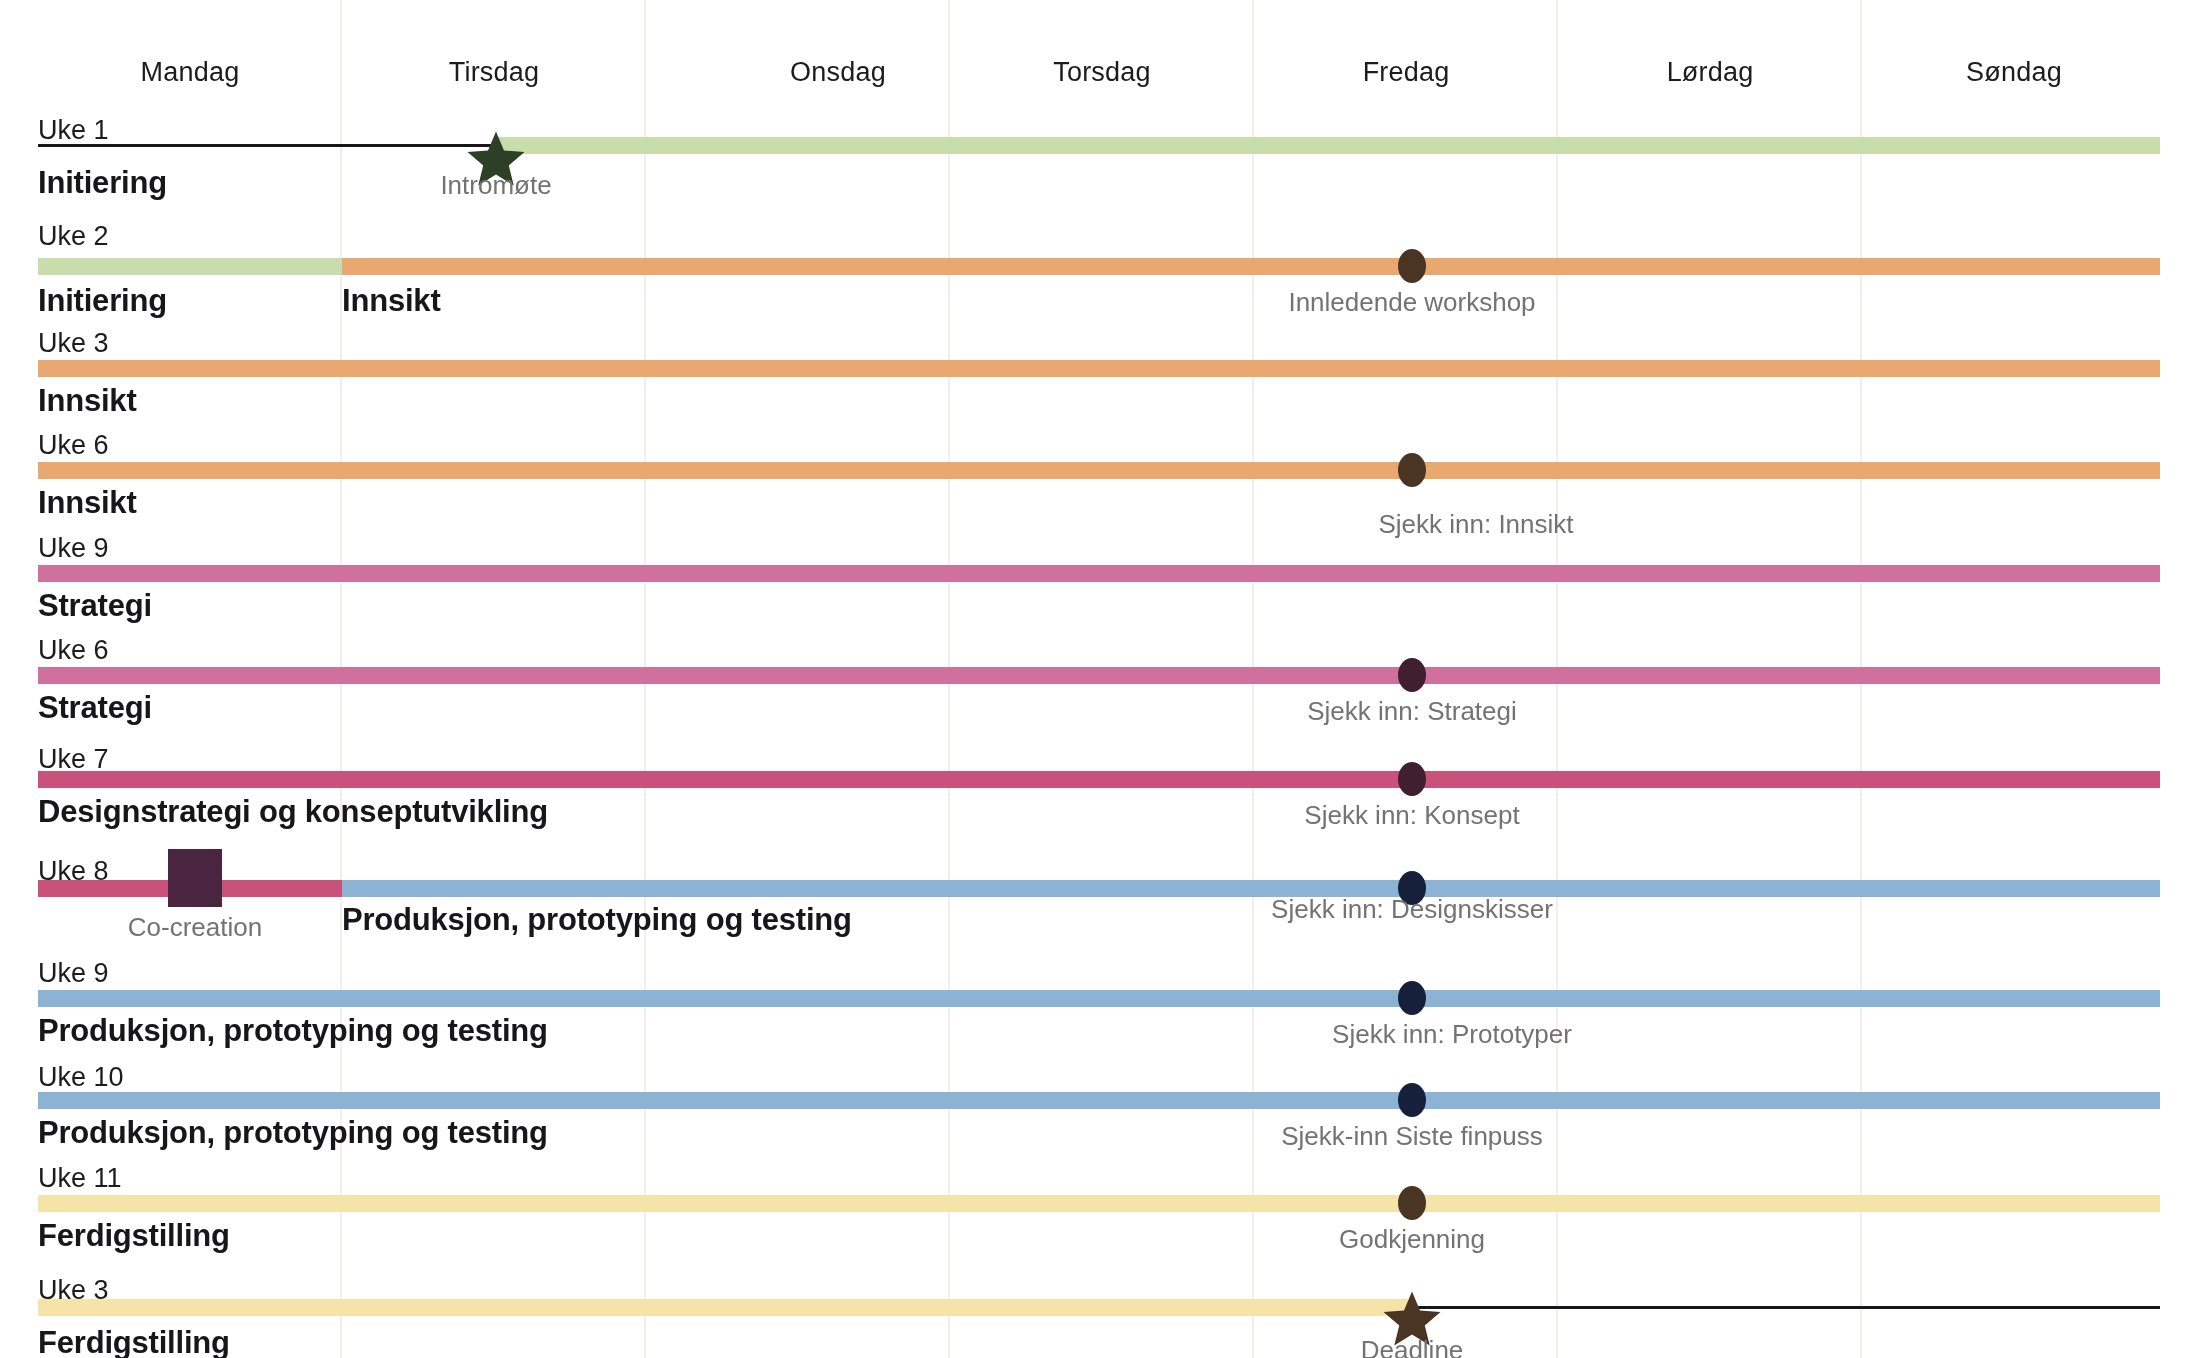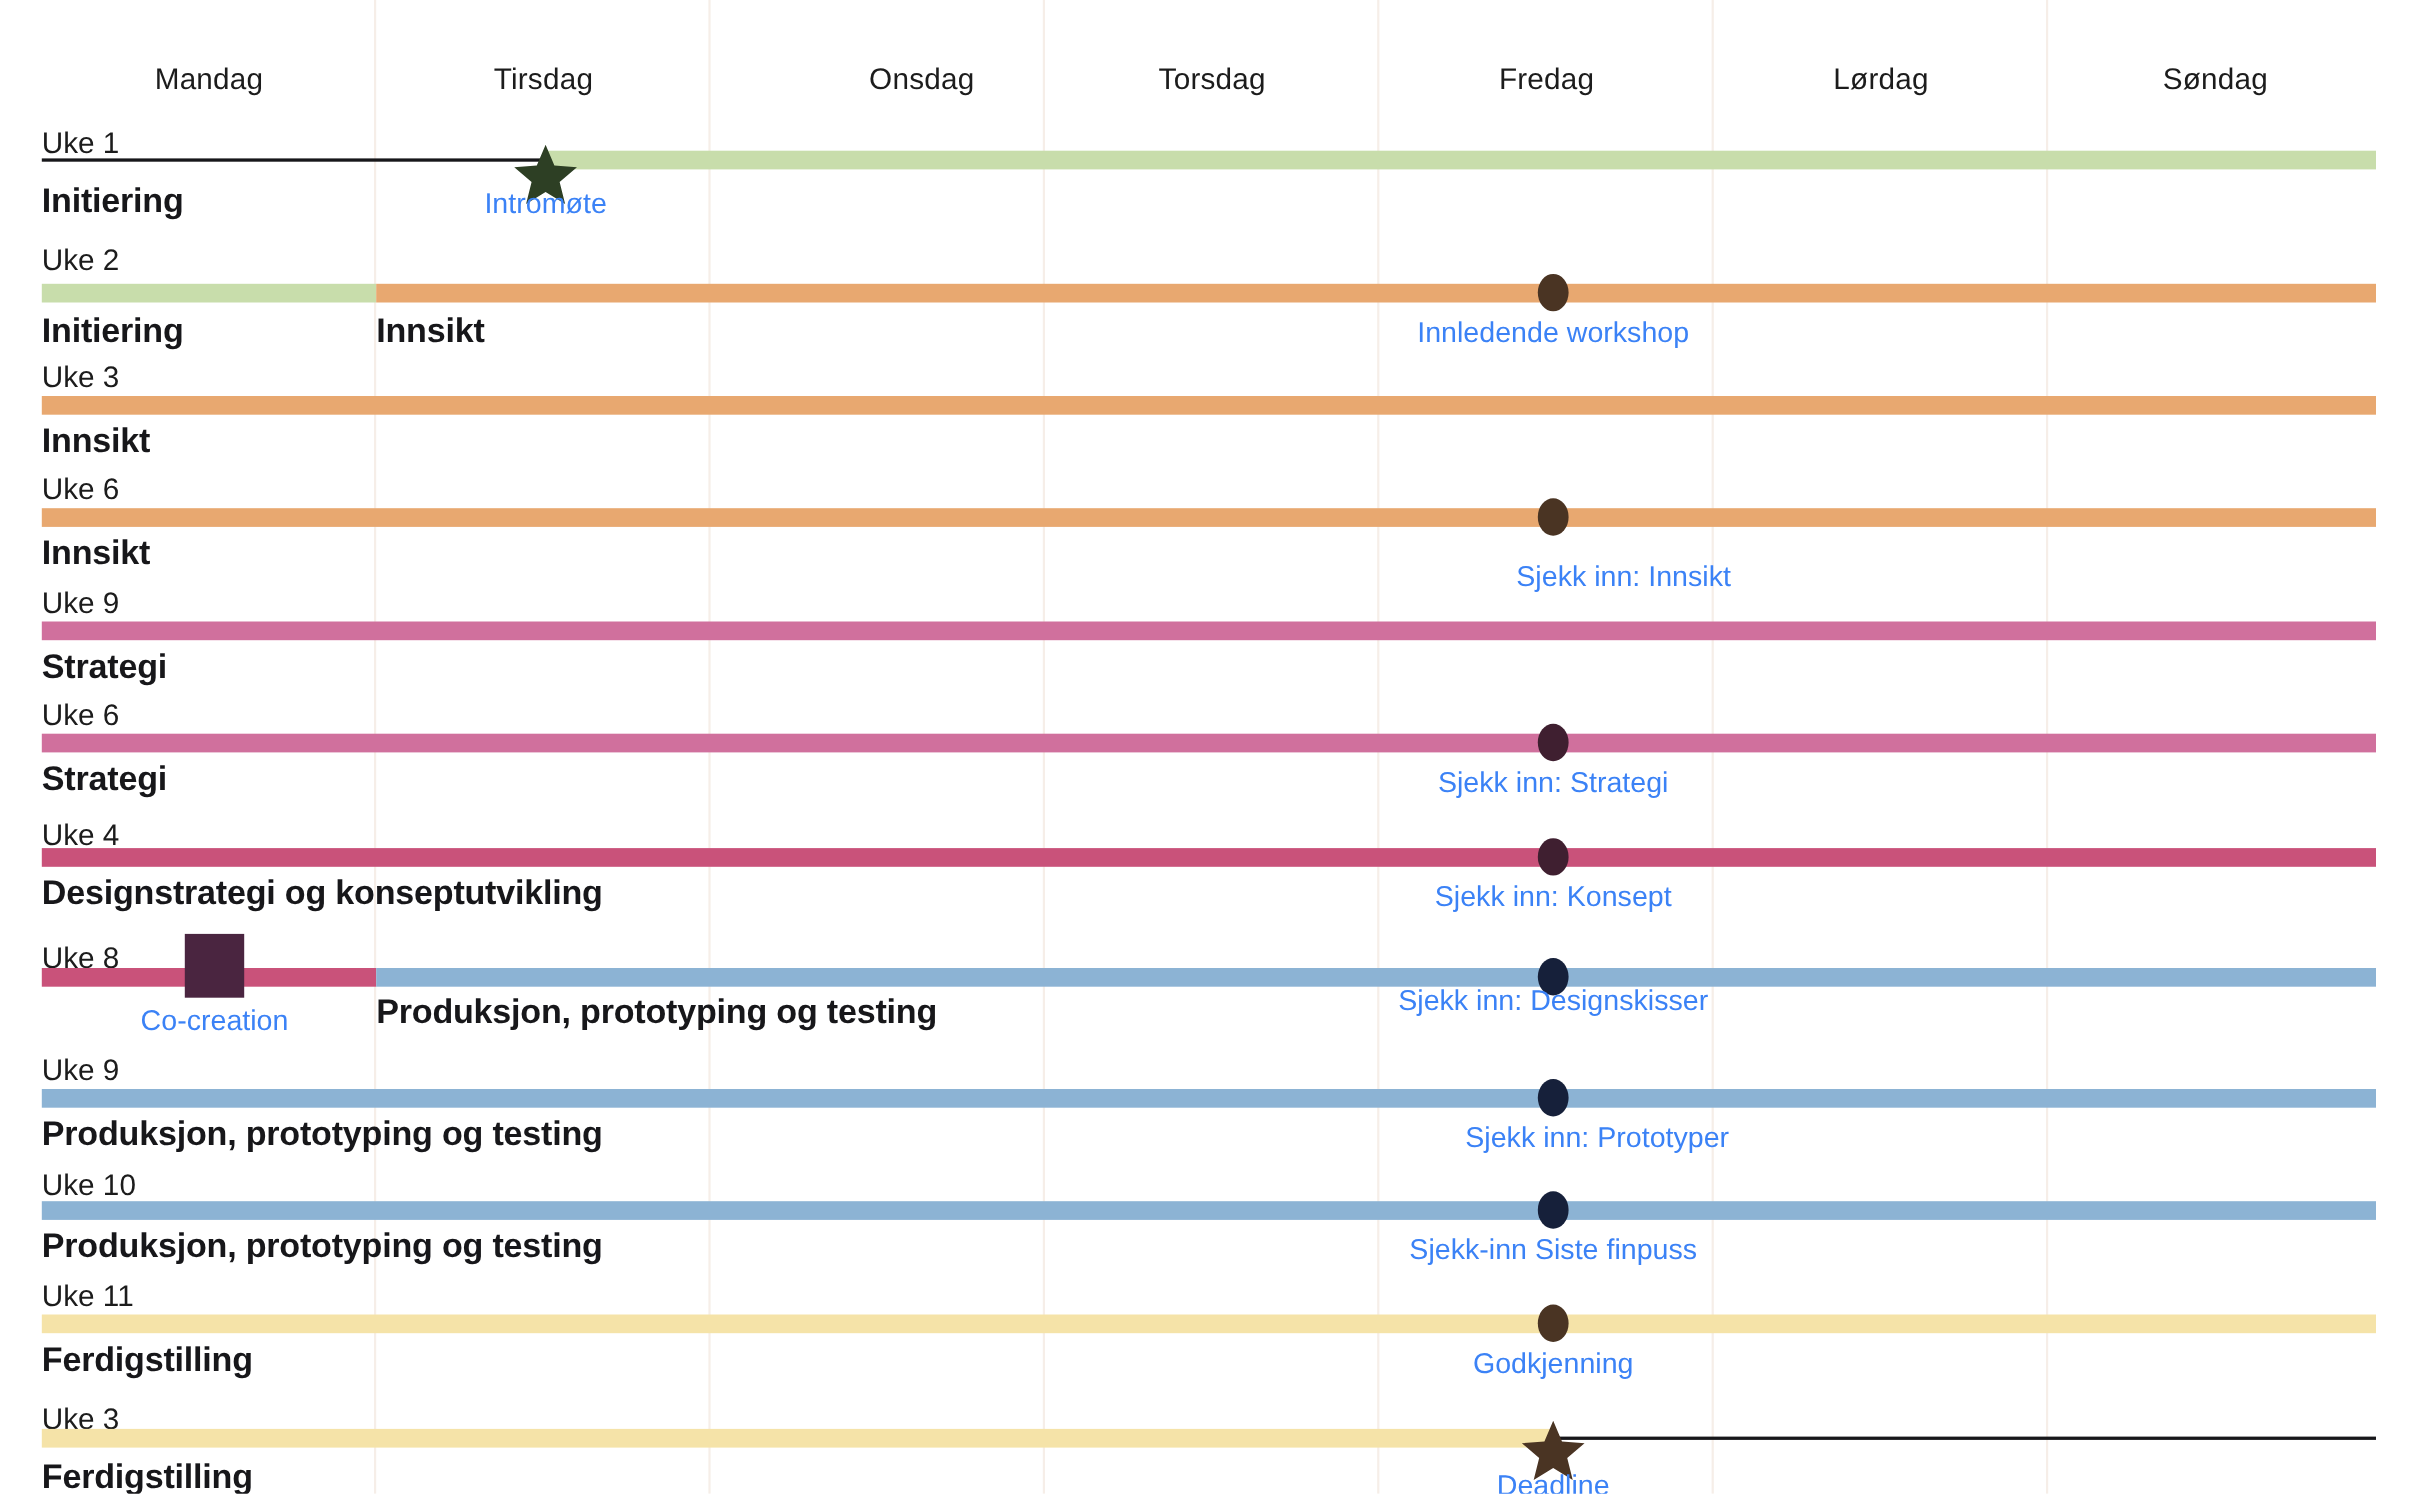--- a/index.html
+++ b/index.html
@@ -81,21 +81,21 @@
   }
   .marker-star{
     position:absolute;
     transform:translateX(-50%);
     line-height:0;
   }
   .marker-label{
     position:absolute;
     transform:translateX(-50%);
     font-size:26px;
-    color:#3b82f6;
+    color:#737373;
     white-space:nowrap;
   }
 </style>
 </head>
 <body>
 
 <div id="chart">
 
   <div class="gridline" style="left:340px;"></div>
   <div class="gridline" style="left:644px;"></div>
@@ -157,21 +157,21 @@
 
   <div class="week-row" style="top:635px;">
     <div class="week-label">Uke 6</div>
     <div class="bar" style="left:38px;width:2122px;top:32px;background:#d0709d;"></div>
     <div class="marker-dot" style="left:1412px;top:23px;background:#3f1f30;"></div>
     <div class="phase" style="left:38px;top:55px;">Strategi</div>
     <div class="marker-label" style="left:1412px;top:61px;">Sjekk inn: Strategi</div>
   </div>
 
   <div class="week-row" style="top:744px;">
-    <div class="week-label">Uke 4</div>
+    <div class="week-label">Uke 7</div>
     <div class="bar" style="left:38px;width:2122px;top:27px;background:#c9527a;"></div>
     <div class="marker-dot" style="left:1412px;top:18px;background:#3f1f30;"></div>
     <div class="phase" style="left:38px;top:50px;">Designstrategi og konseptutvikling</div>
     <div class="marker-label" style="left:1412px;top:56px;">Sjekk inn: Konsept</div>
   </div>
 
   <div class="week-row" style="top:856px;">
     <div class="week-label">Uke 8</div>
     <div class="bar" style="left:38px;width:304px;top:24px;background:#c9527a;"></div>
     <div class="bar" style="left:342px;width:1818px;top:24px;background:#8cb3d4;"></div>

